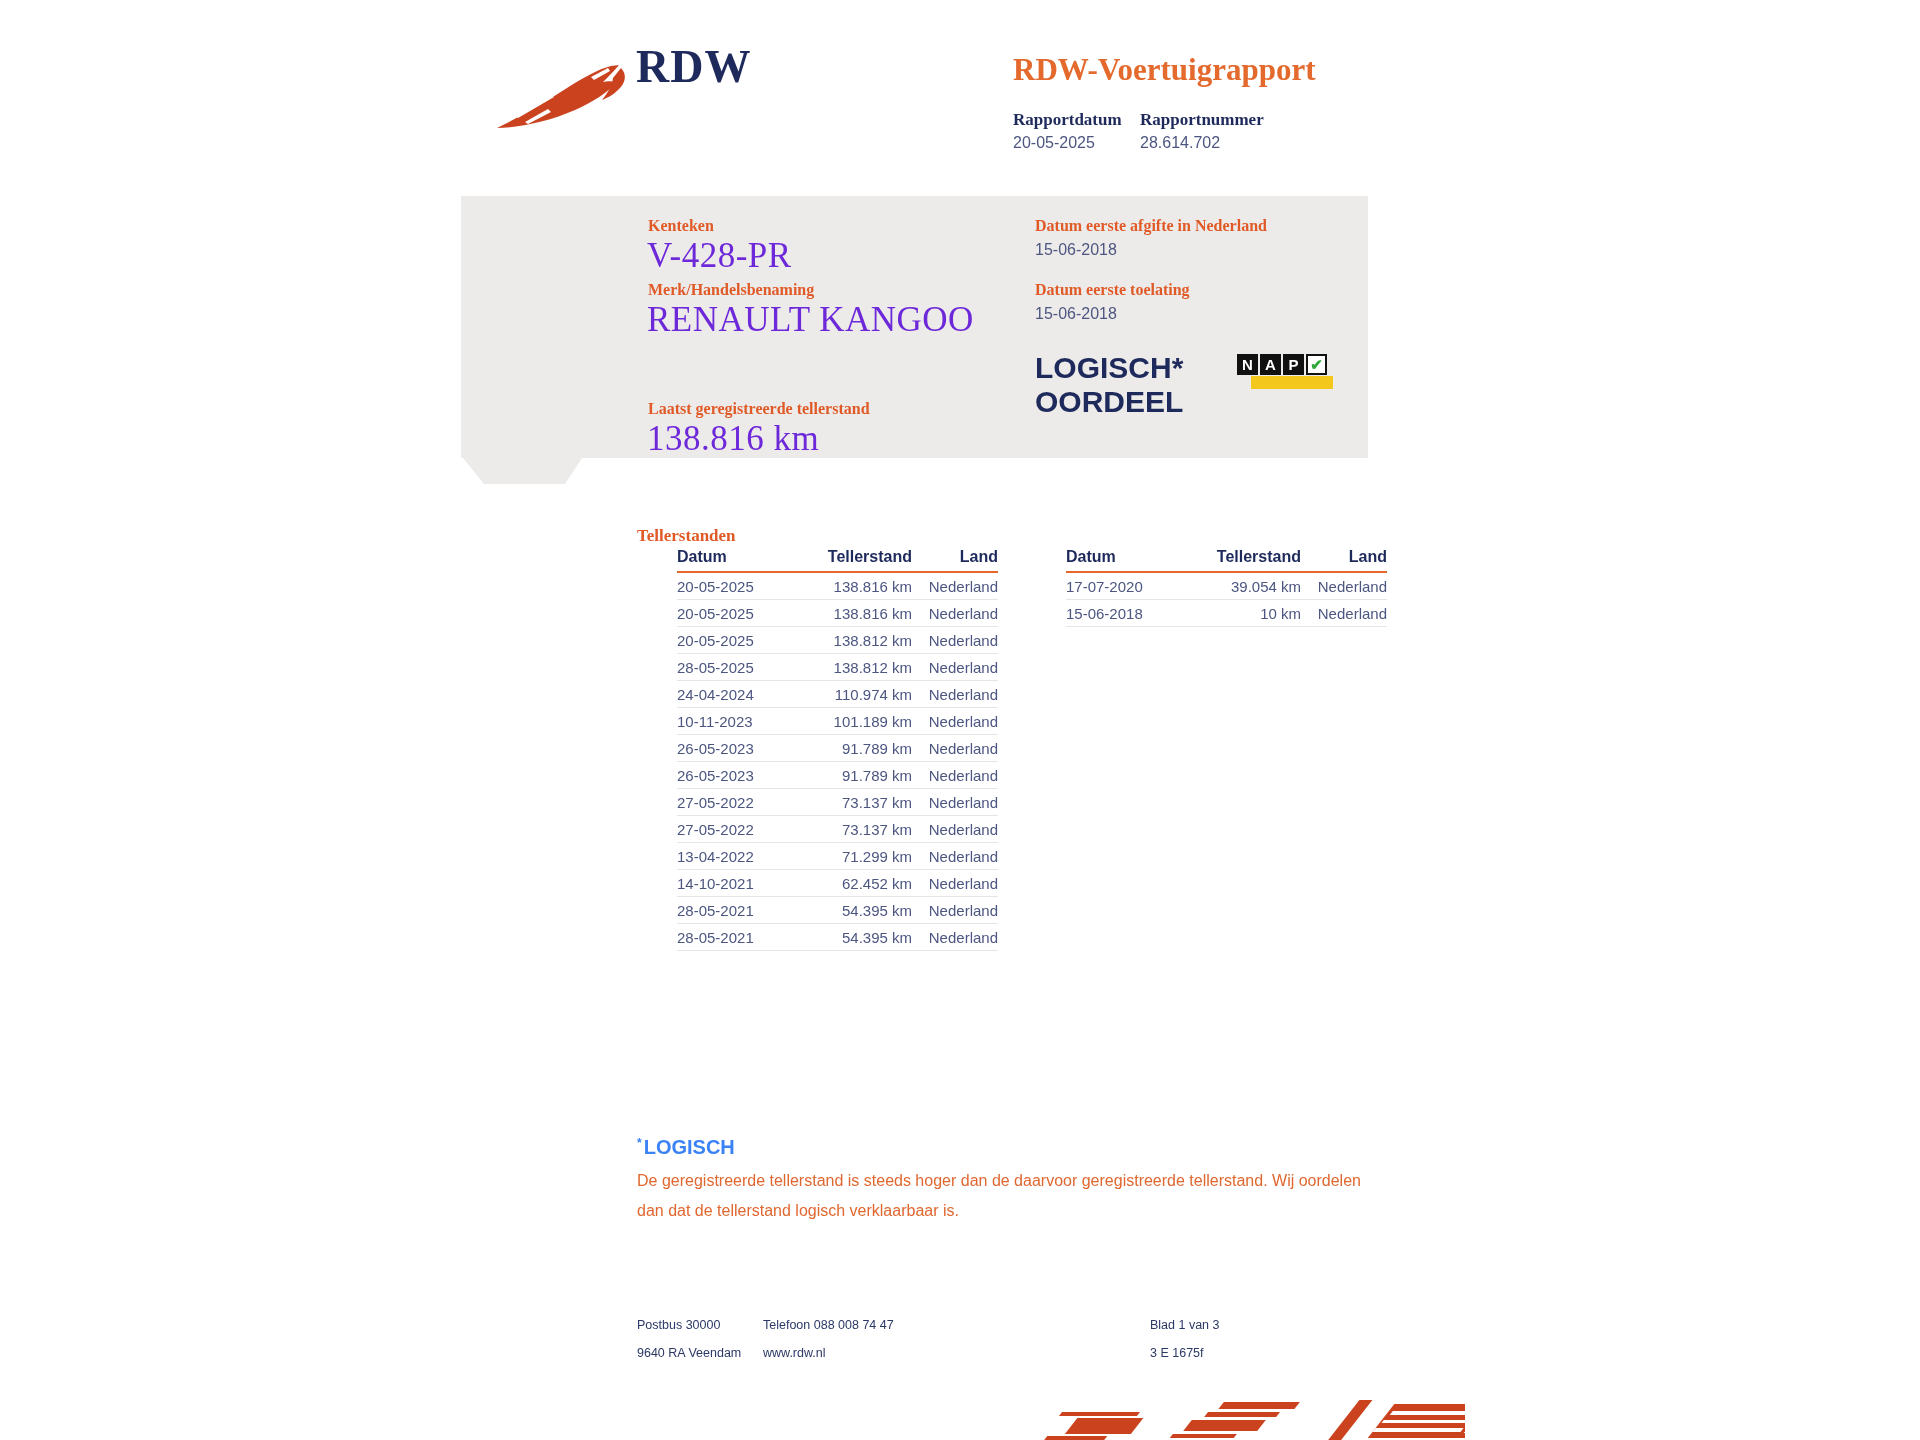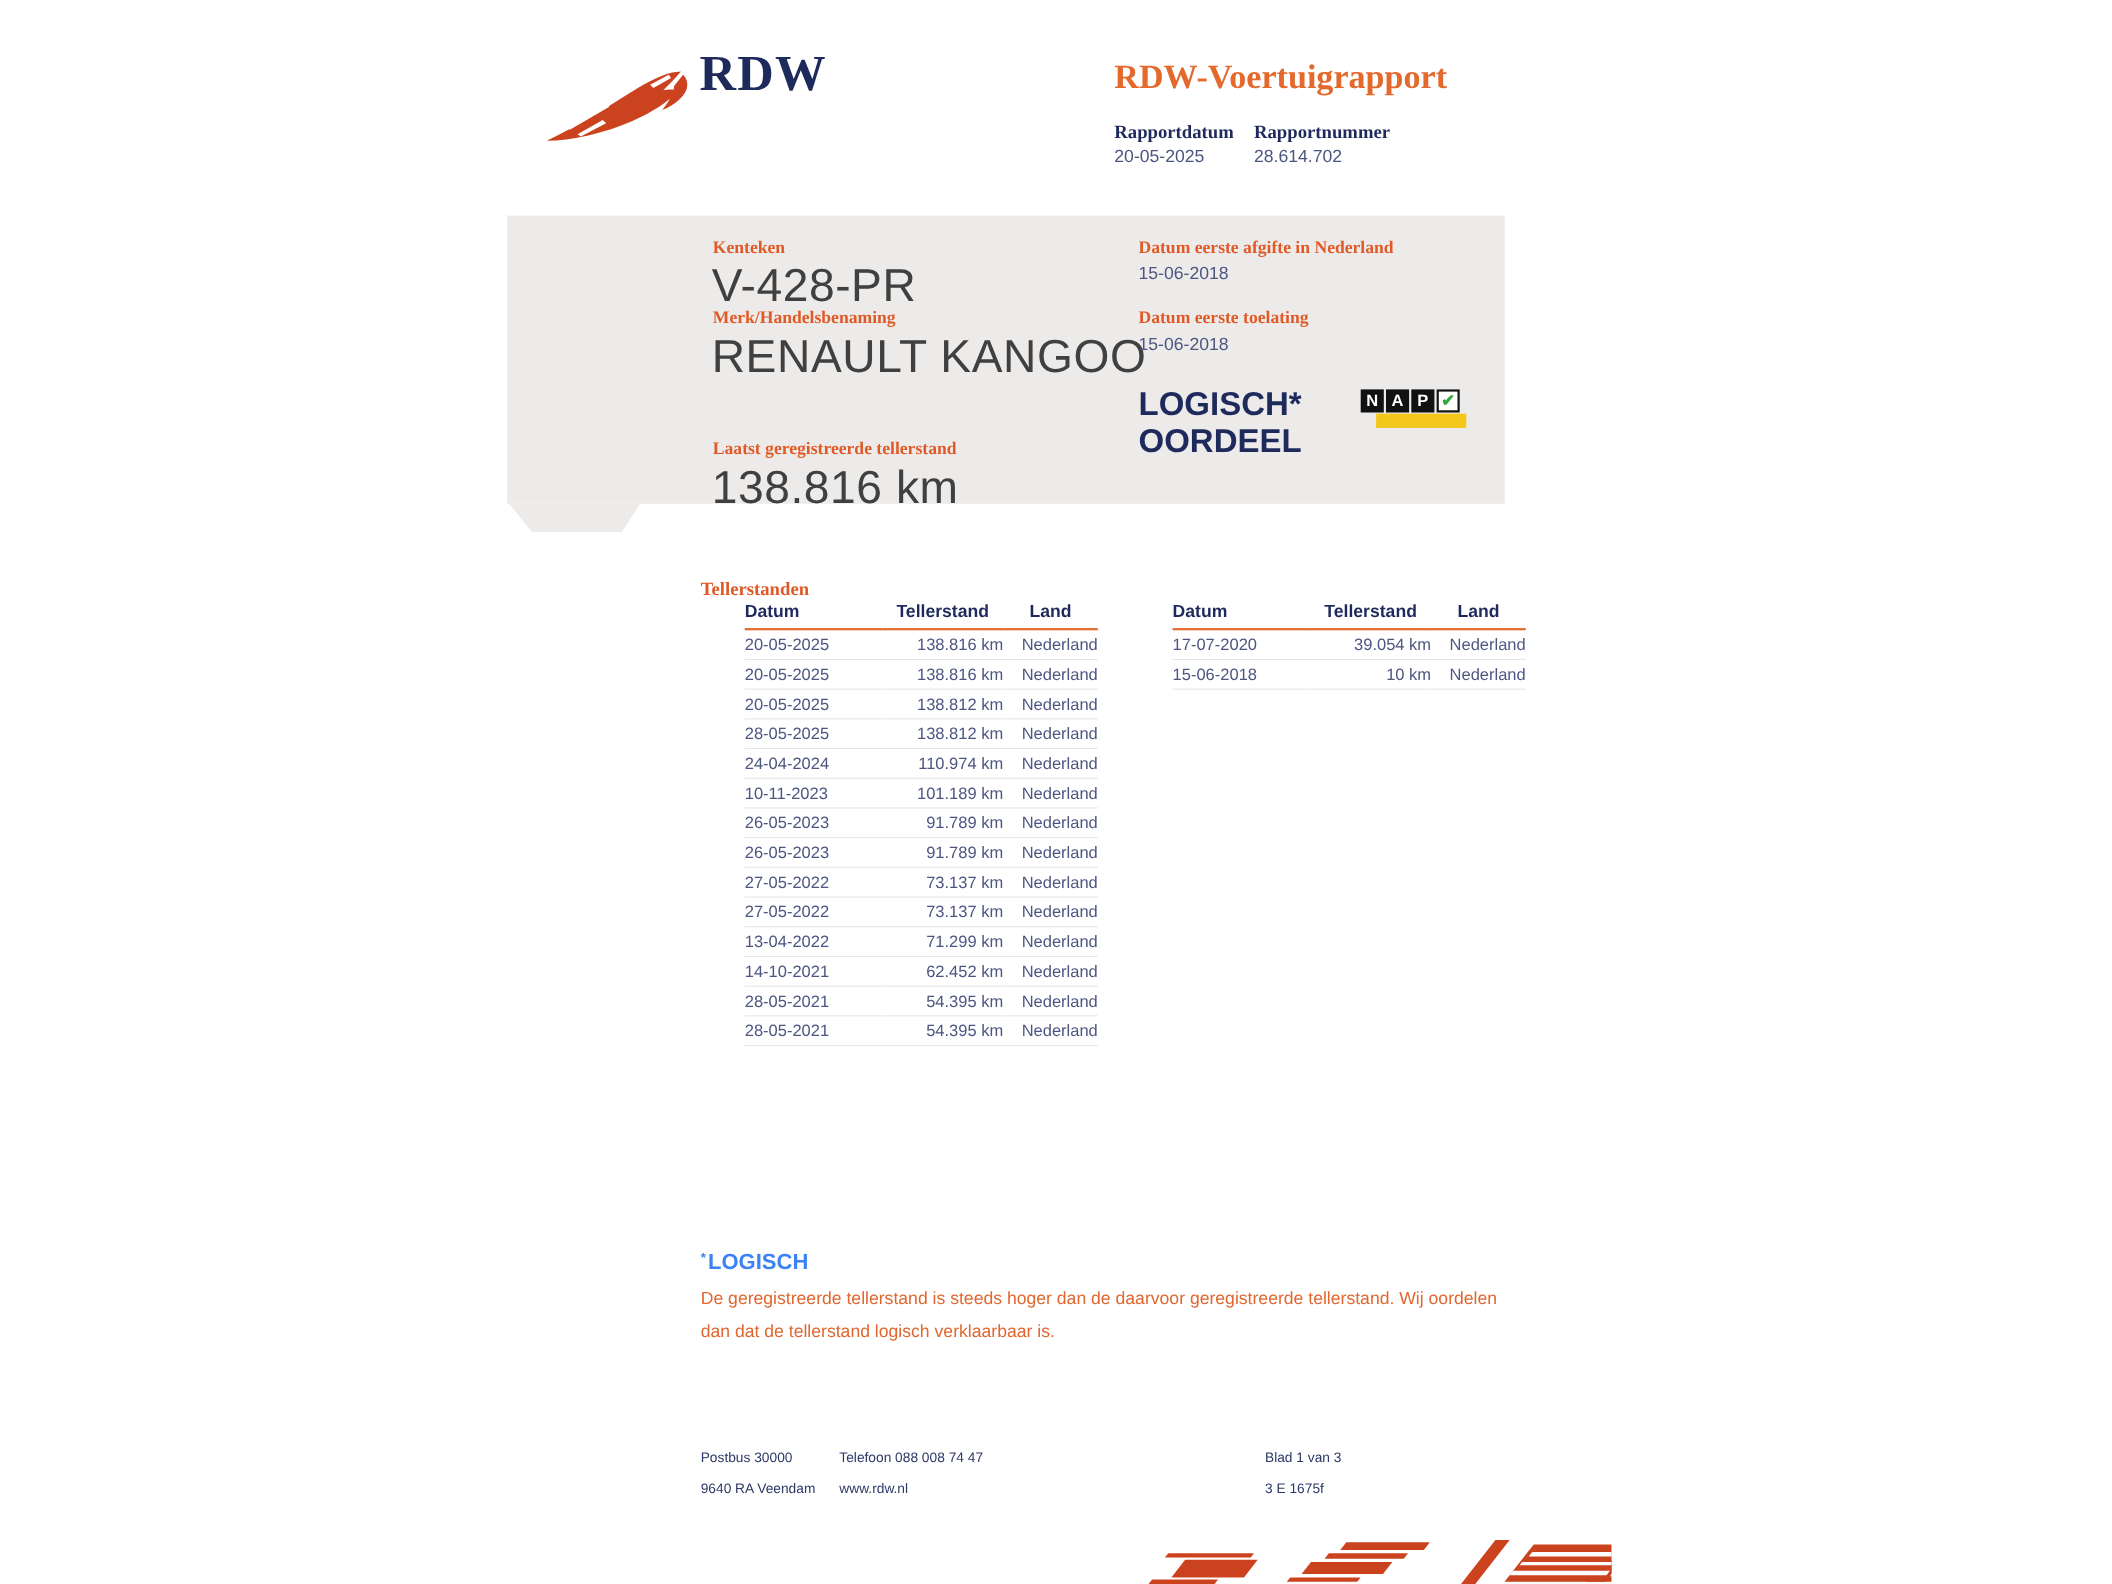--- a/index.html
+++ b/index.html
@@ -46,22 +46,22 @@
     background: #EDEBE9;
     clip-path: polygon(2px 0, 121px 0, 104px 100%, 23px 100%);
   }
   .p-label {
     position: absolute;
     font-family: "Liberation Serif", serif;
     font-weight: bold; font-size: 16px; color: #E05A28;
   }
   .p-value-lg {
     position: absolute;
-    font-family: Liberation Sans, sans-serif;
-    font-size: 42px; color: #404040; letter-spacing: 0.5px;
+    font-family: Liberation Serif, serif;
+    font-size: 35px; color: #6d28d9; letter-spacing: 0.5px;
   }
   .p-value-sm { position: absolute; font-size: 16px; color: #4C5680; }
   .verdict {
     position: absolute; left: 574px; top: 155px;
     font-weight: bold; font-size: 30px; line-height: 34px; color: #1F2A5C;
   }
 
   
   .nap { position: absolute; left: 776px; top: 158px; width: 100px; height: 38px; }
   .nap-yellow { position: absolute; left: 14px; top: 22px; width: 82px; height: 13px; background: #F4C71C; }
@@ -83,21 +83,21 @@
     font-weight: bold; font-size: 17px; color: #E05A28;
   }
   .meter-table { border-collapse: collapse; table-layout: fixed; width: 321px; margin-left: 40px; }
   .meter-table.t-left { position: absolute; left: 637px; top: 548px; }
   .meter-table.t-right { position: absolute; left: 1026px; top: 548px; }
   .meter-table col.c1 { width: 125px; }
   .meter-table col.c2 { width: 110px; }
   .meter-table col.c3 { width: 86px; }
   .meter-table th {
     font-size: 16px; font-weight: bold; color: #1F2A5C;
-    text-align: center; padding: 0 0 5px 0;
+    text-align: right; padding: 0 0 5px 0;
     border-bottom: 2px solid #E4682C;
   }
   .meter-table th:first-child { text-align: left; }
   .meter-table td {
     font-size: 15px; color: #4C5680;
     text-align: right; padding: 5px 0 4px 0;
     border-bottom: 1px solid #E7E5E2;
     white-space: nowrap;
   }
   .meter-table td:first-child { text-align: left; }

